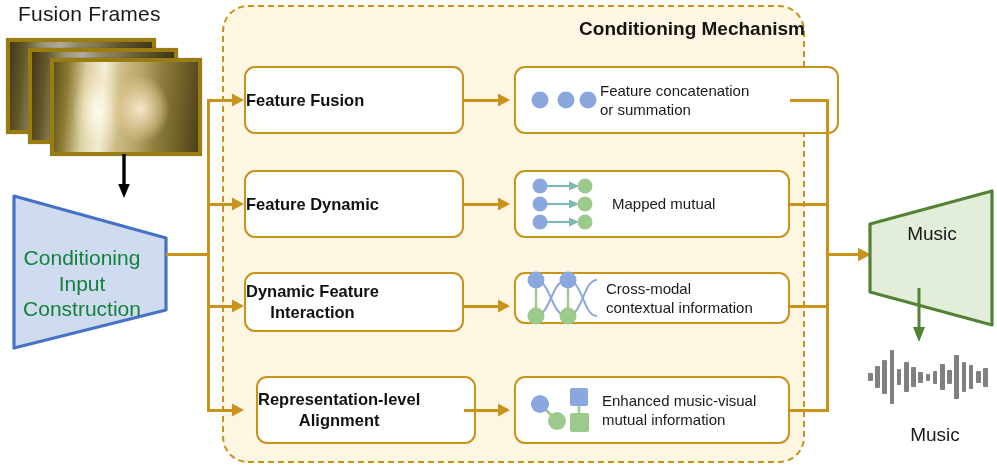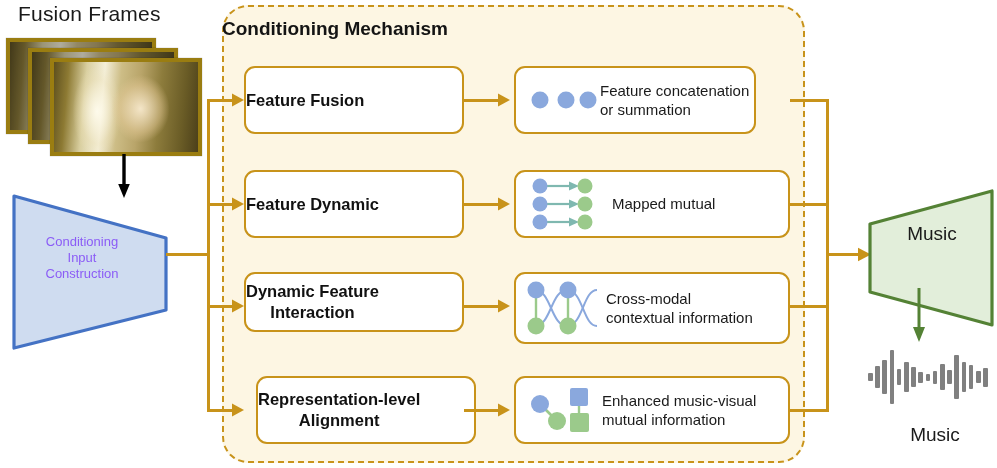--- a/index.html
+++ b/index.html
@@ -22,21 +22,21 @@
   }
   .pic.dim{filter:brightness(.72) saturate(.9);}
 
   
   .trap-wrap{position:absolute;}
   .trap-label{position:absolute;width:100%;text-align:center;line-height:1.22;}
 
   
   #conditioning-panel{left:222px;top:5px;width:583px;height:458px;
       background:#fdf6e3;border:2.5px dashed #c8931a;border-radius:26px;box-sizing:border-box;}
-  #panel-title{left:222px;top:18px;width:583px;text-align:left;font-size:19px;font-weight:bold;color:#141414;}
+  #panel-title{left:222px;top:18px;width:583px;text-align:right;font-size:19px;font-weight:bold;color:#141414;}
 
   
   .mbox{position:absolute;background:#ffffff;border:2.5px solid #c8931a;border-radius:11px;
         box-sizing:border-box;display:flex;align-items:center;}
   .mbox.left{justify-content:flex-start;text-align:center;}
   .mbox-title{font-size:16.5px;font-weight:bold;color:#111;line-height:1.25;}
   .mbox-desc{font-size:15px;color:#1a1a1a;line-height:1.28;}
   .icon-slot{flex:0 0 auto;display:flex;align-items:center;justify-content:center;}
 
   
@@ -65,21 +65,21 @@
 
 <svg class="arrow" style="left:118px;top:154px;width:20px;height:46px;">
   <line x1="6" y1="0" x2="6" y2="32" stroke="#000" stroke-width="3.4"></line>
   <polygon points="6,44 0.2,30 11.8,30" fill="#000"></polygon>
 </svg>
 
 <div class="trap-wrap" style="left:10px;top:192px;width:160px;height:160px;">
   <svg width="160" height="160" style="position:absolute;left:0;top:0;overflow:visible;">
     <polygon points="4,4 156,46 156,118 4,156" fill="#cfdcf0" stroke="#4472c4" stroke-width="3.2" stroke-linejoin="round"></polygon>
   </svg>
-  <div class="trap-label" style="top:42px;left:-8px;width:160px;font-size:13px;color:#8b5cf6;">
+  <div class="trap-label" style="top:53px;left:-8px;width:160px;font-size:21px;color:#15803d;">
     <div>Conditioning</div>
     <div>Input</div>
     <div>Construction</div>
   </div>
 </div>
 
 <div class="abs" id="conditioning-panel"></div>
 <div class="abs" id="panel-title">Conditioning Mechanism</div>
 
 <div class="ln lh" style="left:166px;top:253px;width:44px;"></div>
@@ -106,21 +106,21 @@
   </svg>
 
 <div class="mbox left" style="left:244px;top:66px;width:220px;height:68px;">
   <div class="mbox-title">Feature Fusion</div>
 </div>
 <div class="ln lh" style="left:464px;top:99px;width:38px;"></div>
 <svg class="arrow" style="left:498px;top:92px;width:14px;height:16px;">
   <polygon points="12,8 0,1.6 0,14.4" fill="#c8931a"></polygon>
   </svg>
 
-<div class="mbox" style="left:514px;top:66px;width:242px;height:68px;padding-left:12px;">
+<div class="mbox" style="left:514px;top:66px;width:325px;height:68px;padding-left:12px;">
   <div class="icon-slot" style="width:72px;">
     <svg width="68" height="22">
       <circle cx="10" cy="11" r="8.5" fill="#8aa8dd"></circle>
       <circle cx="36" cy="11" r="8.5" fill="#8aa8dd"></circle>
       <circle cx="58" cy="11" r="8.5" fill="#8aa8dd"></circle>
     </svg>
   </div>
   <div>
     <div class="mbox-desc">Feature concatenation</div>
     <div class="mbox-desc">or summation</div>
@@ -163,21 +163,21 @@
   <div class="mbox-title">
     <div>Dynamic Feature</div>
     <div>Interaction</div>
   </div>
 </div>
 <div class="ln lh" style="left:464px;top:305px;width:38px;"></div>
 <svg class="arrow" style="left:498px;top:298px;width:14px;height:16px;">
   <polygon points="12,8 0,1.6 0,14.4" fill="#c8931a"></polygon>
   </svg>
 
-<div class="mbox" style="left:514px;top:272px;width:276px;height:72px;padding-left:8px;">
+<div class="mbox" style="left:514px;top:272px;width:276px;height:52px;padding-left:8px;">
   <div class="icon-slot" style="width:76px;">
     <svg width="74" height="56">
       <g stroke="#8aa8dd" stroke-width="2" fill="none">
         <path d="M10,10 C26,10 26,46 42,46 C58,46 58,10 72,10"></path>
         <path d="M10,46 C26,46 26,10 42,10 C58,10 58,46 72,46"></path>
       </g>
       <g stroke="#9bca8b" stroke-width="2.4">
         <line x1="11" y1="10" x2="11" y2="46"></line>
         <line x1="43" y1="10" x2="43" y2="46"></line>
       </g>

